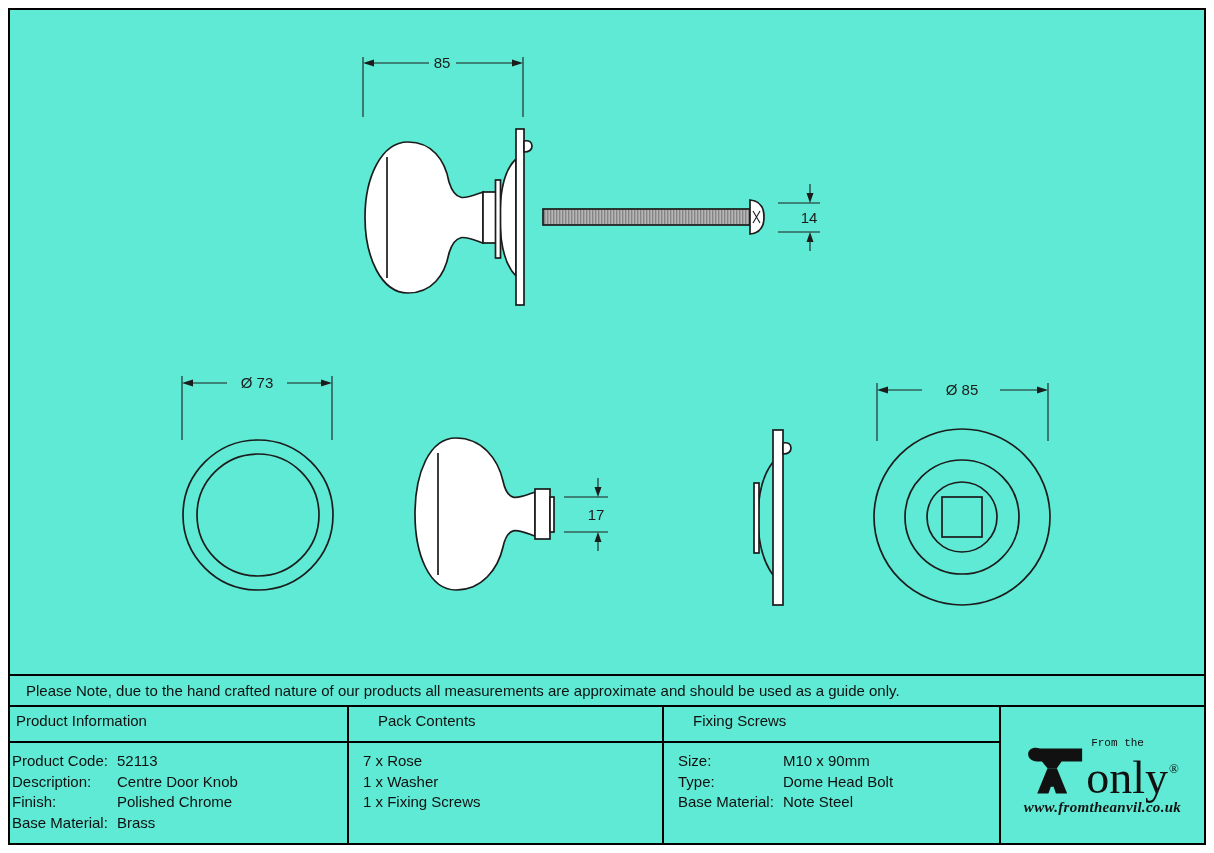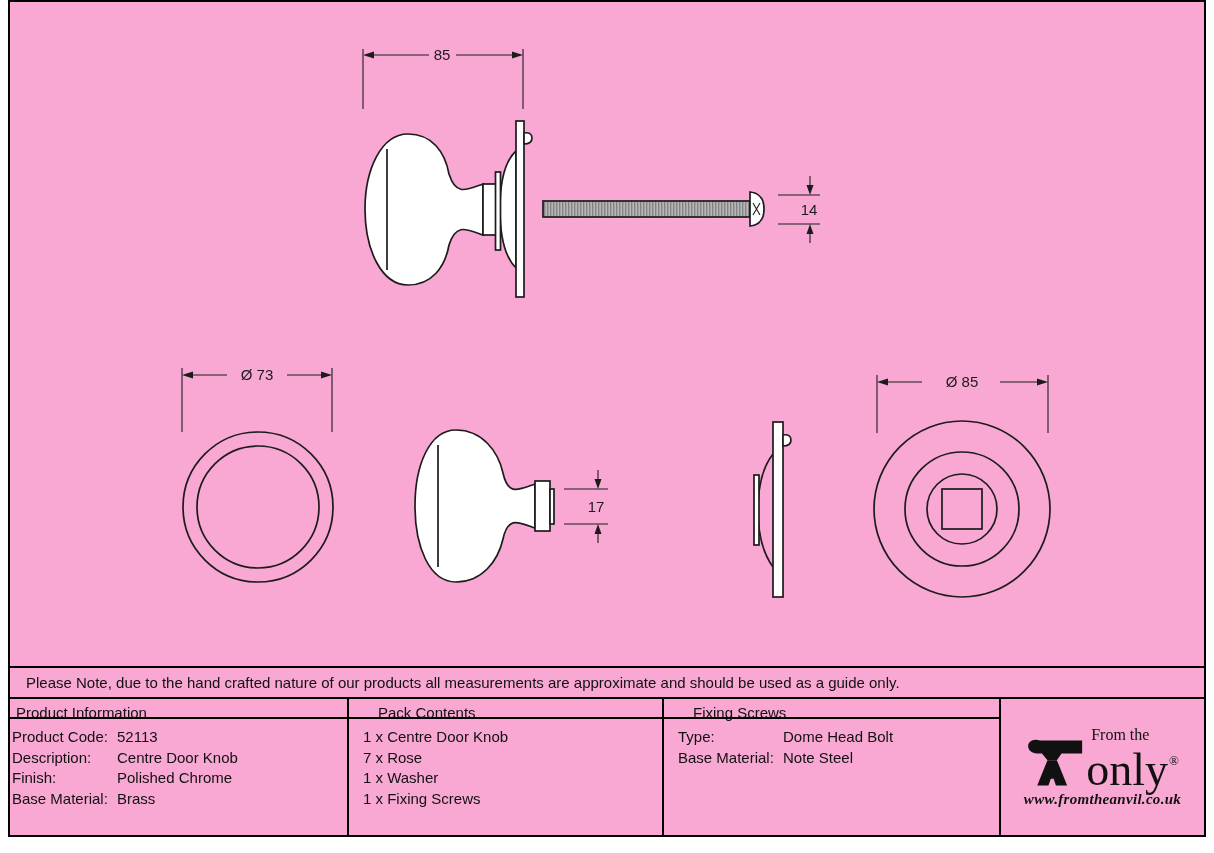--- a/index.html
+++ b/index.html
@@ -4,24 +4,24 @@
 <style>
   * { margin: 0; padding: 0; box-sizing: border-box; }
   html, body {
     width: 1214px; height: 853px;
     background: #ffffff;
     font-family: "Liberation Sans", sans-serif;
     color: #111;
     overflow: hidden;
   }
   .page {
-    position: absolute; left: 8px; top: 0;
+    position: absolute; left: 8px; top: 8px;
     width: 1198px; height: 837px;
     border: 2px solid #000;
-    background: #f9a8d4;
+    background: #5eead4;
     display: flex; flex-direction: column;
   }
   .drawing { display: block; width: 1194px; height: 658px; }
   .dim-text {
     font-family: "Liberation Sans", sans-serif;
     font-size: 15px; fill: #1c1c1c;
   }
   .note-row {
     height: 33px;
     border-top: 2px solid #000;
@@ -31,21 +31,21 @@
     font-size: 15px;
     white-space: nowrap;
     margin-top: 6px;
   }
   .spec-table { flex: 1; display: flex; min-height: 0; }
   .col { border-right: 2px solid #000; }
   .col-product { width: 339px; }
   .col-pack    { width: 315px; }
   .col-fixing  { width: 337px; }
   .col-header {
-    height: 20px; line-height: 27px;
+    height: 36px; line-height: 27px;
     border-bottom: 2px solid #000;
     font-size: 15px; white-space: nowrap;
   }
   .col-product .col-header { padding-left: 6px; }
   .col-pack .col-header,
   .col-fixing .col-header { padding-left: 29px; }
   .col-body { padding-top: 8px; }
   .spec-row { display: flex; line-height: 20.5px; font-size: 15px; white-space: nowrap; }
   .col-product .spec-row { padding-left: 2px; }
   .col-fixing .spec-row { padding-left: 14px; }
@@ -53,22 +53,22 @@
   .pack-item { line-height: 20.5px; font-size: 15px; padding-left: 14px; white-space: nowrap; }
   .logo-cell {
     flex: 1;
     display: flex; flex-direction: column;
     align-items: center; justify-content: center;
   }
   .logo-main { display: flex; align-items: flex-end; }
   .anvil-icon { display: block; margin-right: 2px; }
   .logo-words { display: flex; flex-direction: column; }
   .from-the {
-    font-family: Liberation Serif, serif;
-    font-size: 16px; line-height: 16px;
+    font-family: Liberation Mono, monospace;
+    font-size: 11px; line-height: 16px;
     margin-left: 5px; white-space: nowrap;
   }
   .brand-line {
     font-family: "Liberation Serif", serif;
     font-size: 46px; line-height: 36px;
     letter-spacing: 0px; white-space: nowrap;
   }
   .reg { font-size: 13px; vertical-align: 20px; margin-left: 1px; }
   .logo-url {
     font-family: "Liberation Serif", serif;
@@ -216,30 +216,33 @@
         <div class="spec-row">
           <span class="spec-label">Base Material:</span>
           <span class="spec-value">Brass</span>
         </div>
       </div>
     </div>
 
     <div class="col col-pack">
       <div class="col-header">Pack Contents</div>
       <div class="col-body">
-        <div class="pack-item">1 x Centre Door Knob</div>
         <div class="pack-item">7 x Rose</div>
         <div class="pack-item">1 x Washer</div>
         <div class="pack-item">1 x Fixing Screws</div>
       </div>
     </div>
 
     <div class="col col-fixing">
       <div class="col-header">Fixing Screws</div>
       <div class="col-body">
+        <div class="spec-row">
+          <span class="spec-label">Size:</span>
+          <span class="spec-value">M10 x 90mm</span>
+        </div>
         <div class="spec-row">
           <span class="spec-label">Type:</span>
           <span class="spec-value">Dome Head Bolt</span>
         </div>
         <div class="spec-row">
           <span class="spec-label">Base Material:</span>
           <span class="spec-value">Note Steel</span>
         </div>
       </div>
     </div>

